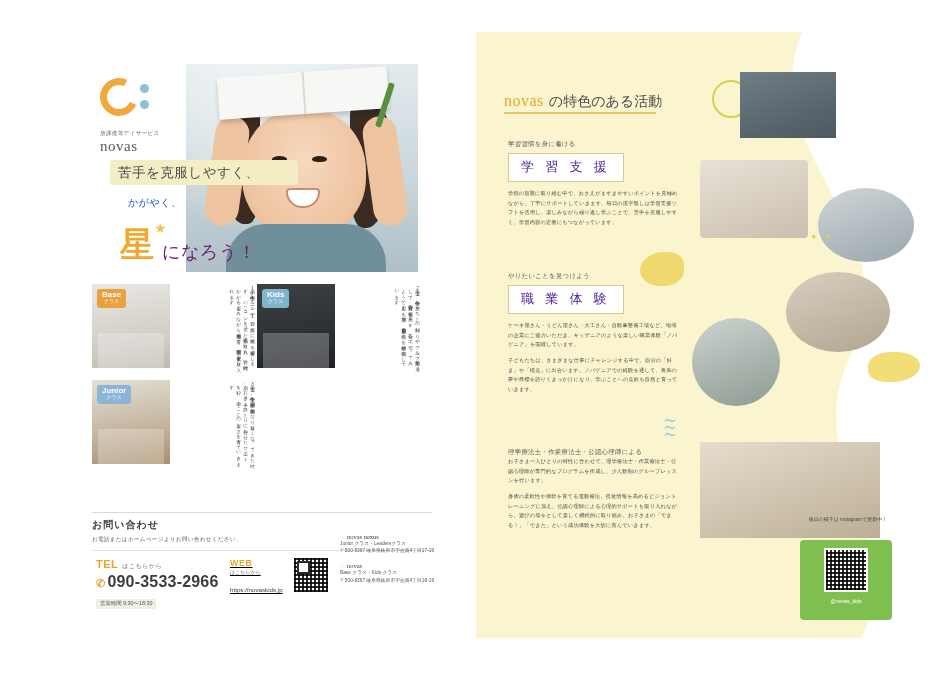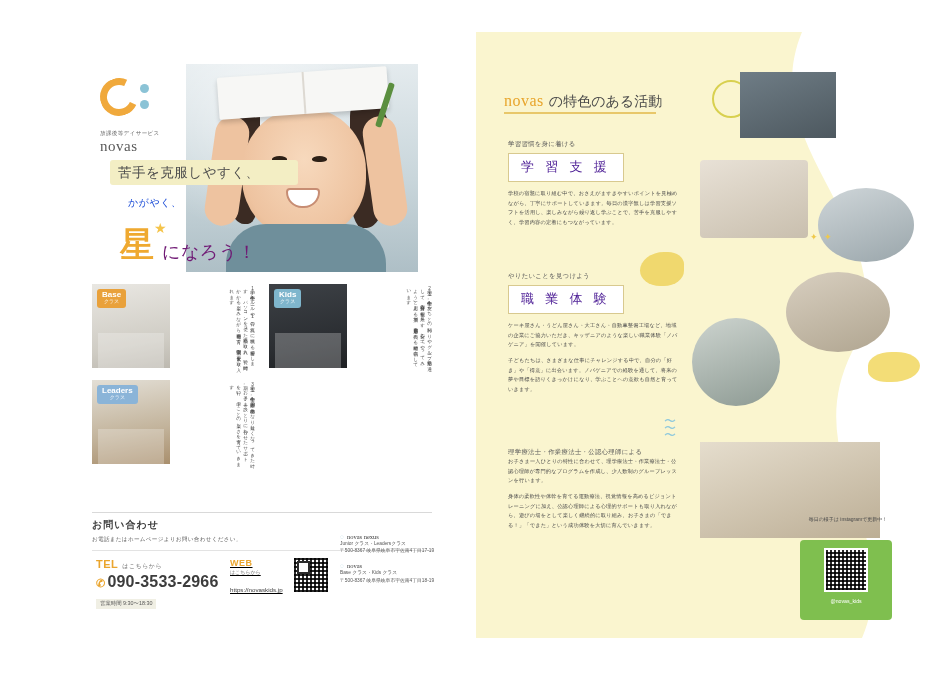--- a/index.html
+++ b/index.html
@@ -137,21 +137,21 @@
   .tag4 {
     position: absolute; left: 62px; top: 80px;
     font-size: 18px; color: #701a75; letter-spacing: .5px;
     font-family: "Liberation Serif", serif;
   }
 
   
   .classes {
     position: absolute; left: 92px; top: 284px; width: 340px;
   }
-  .class-row { display: flex; gap: 14px; margin-bottom: 12px; }
+  .class-row { display: flex; gap: 2px; margin-bottom: 12px; }
   .class-card { display: flex; width: 163px; }
   .class-photo {
     position: relative; width: 78px; height: 84px; flex: none; overflow: hidden;
   }
   .class-badge {
     position: absolute; left: 5px; top: 5px;
     border-radius: 3px; padding: 2px 5px 3px 5px;
     color: #fff; text-align: center; line-height: 1.05;
   }
   .class-badge .bname { font-size: 8px; font-weight: bold; display: block; }
@@ -369,21 +369,21 @@
               <span class="bsub">クラス</span>
             </div>
           </div>
           <div class="class-desc">小学2〜3年生中心。友だちとの関わりやグループ活動を通して、自分自身の役割を果たす。安心して「やってみよう」と思える場所で、自己肯定感を高める時間を大切にしています。</div>
         </div>
       </div>
       <div class="class-row">
         <div class="class-card">
           <div class="class-photo ph-junior ph-lines">
             <div class="class-badge" style="background:#8ab4d8">
-              <span class="bname">Leaders</span>
+              <span class="bname">Junior</span>
               <span class="bsub">クラス</span>
             </div>
           </div>
           <div class="class-desc">小学3〜5年生中心。学習内容が本格的になり難しくなってきた時期。お子さま一人ひとりに合わせたサポートを行い、学ぶことの楽しさを育てていきます。</div>
         </div>
       </div>
     </div>
 
     <div class="contact-divider"></div>
     <div class="contact-title">お問い合わせ</div>

